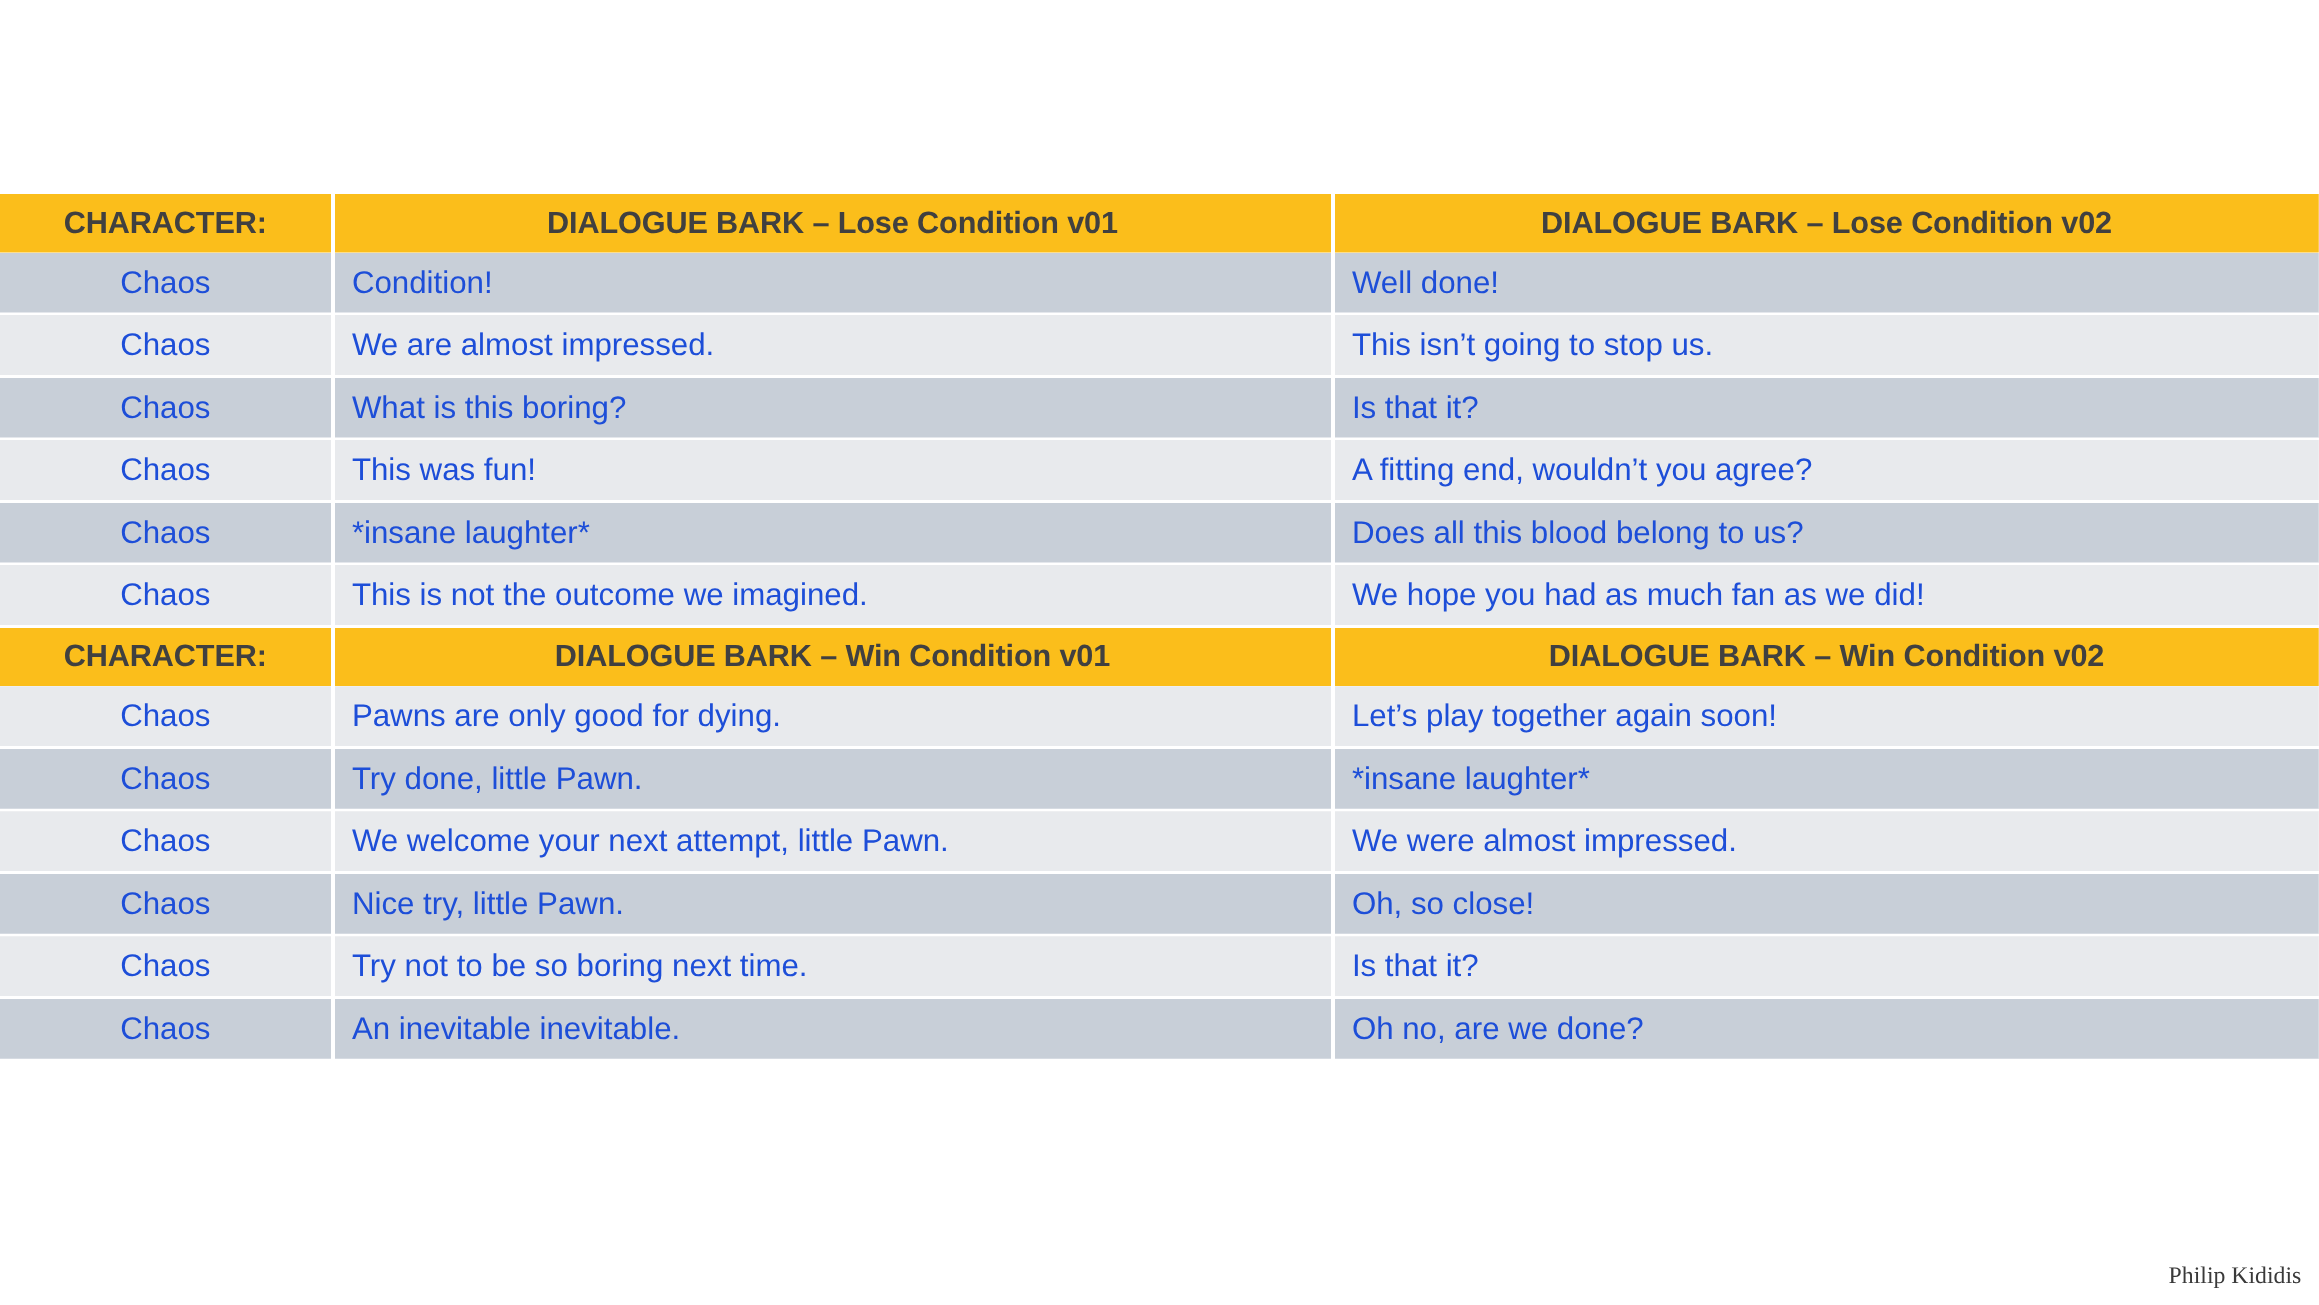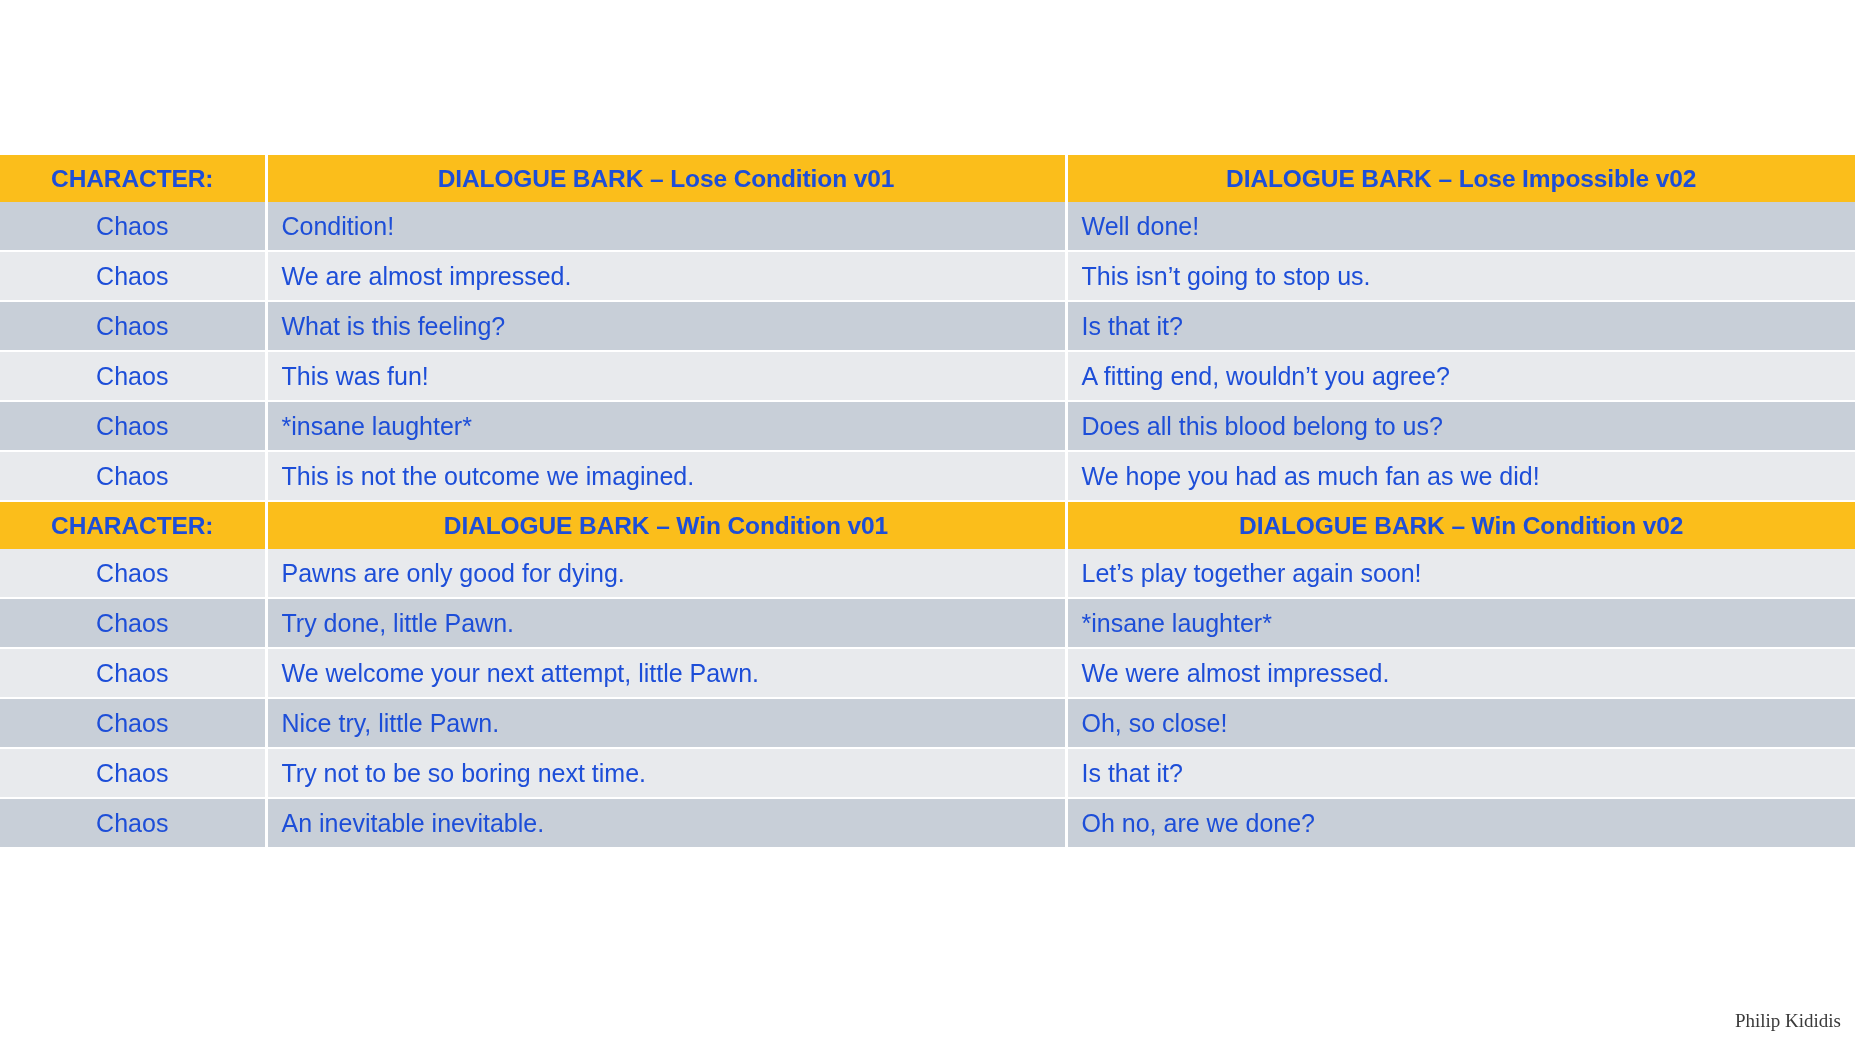--- a/index.html
+++ b/index.html
@@ -31,21 +31,21 @@
     border-collapse: collapse;
     table-layout: fixed;
     width: 1855px;
   }
   table.bark-table col.c-character { width: 266px; }
   table.bark-table col.c-v01 { width: 800px; }
   table.bark-table col.c-v02 { width: 789px; }
 
   tr.section-header > th {
     background: #FBBE1B;
-    color: #1d4ed8;
+    color: #404040;
     font-weight: bold;
     font-size: 24.5px;
     text-align: center;
     height: 47px;
     padding: 0 22px;
     border: 0;
     border-right: 3px solid #ffffff;
     letter-spacing: -0.1px;
     white-space: nowrap;
     overflow: hidden;
@@ -91,35 +91,35 @@
     <table class="bark-table">
       <colgroup>
         <col class="c-character">
         <col class="c-v01">
         <col class="c-v02">
       </colgroup>
       <tbody id="table-body">
           <tr class="section-header">
             <th>CHARACTER:</th>
             <th>DIALOGUE BARK – Lose Condition v01</th>
-            <th>DIALOGUE BARK – Lose Impossible v02</th>
+            <th>DIALOGUE BARK – Lose Condition v02</th>
           </tr>
           <tr class="data-row row-dark">
             <td class="character-cell">Chaos</td>
             <td>Condition!</td>
             <td>Well done!</td>
           </tr>
           <tr class="data-row row-light">
             <td class="character-cell">Chaos</td>
             <td>We are almost impressed.</td>
             <td>This isn’t going to stop us.</td>
           </tr>
           <tr class="data-row row-dark">
             <td class="character-cell">Chaos</td>
-            <td>What is this feeling?</td>
+            <td>What is this boring?</td>
             <td>Is that it?</td>
           </tr>
           <tr class="data-row row-light">
             <td class="character-cell">Chaos</td>
             <td>This was fun!</td>
             <td>A fitting end, wouldn’t you agree?</td>
           </tr>
           <tr class="data-row row-dark">
             <td class="character-cell">Chaos</td>
             <td>*insane laughter*</td>

